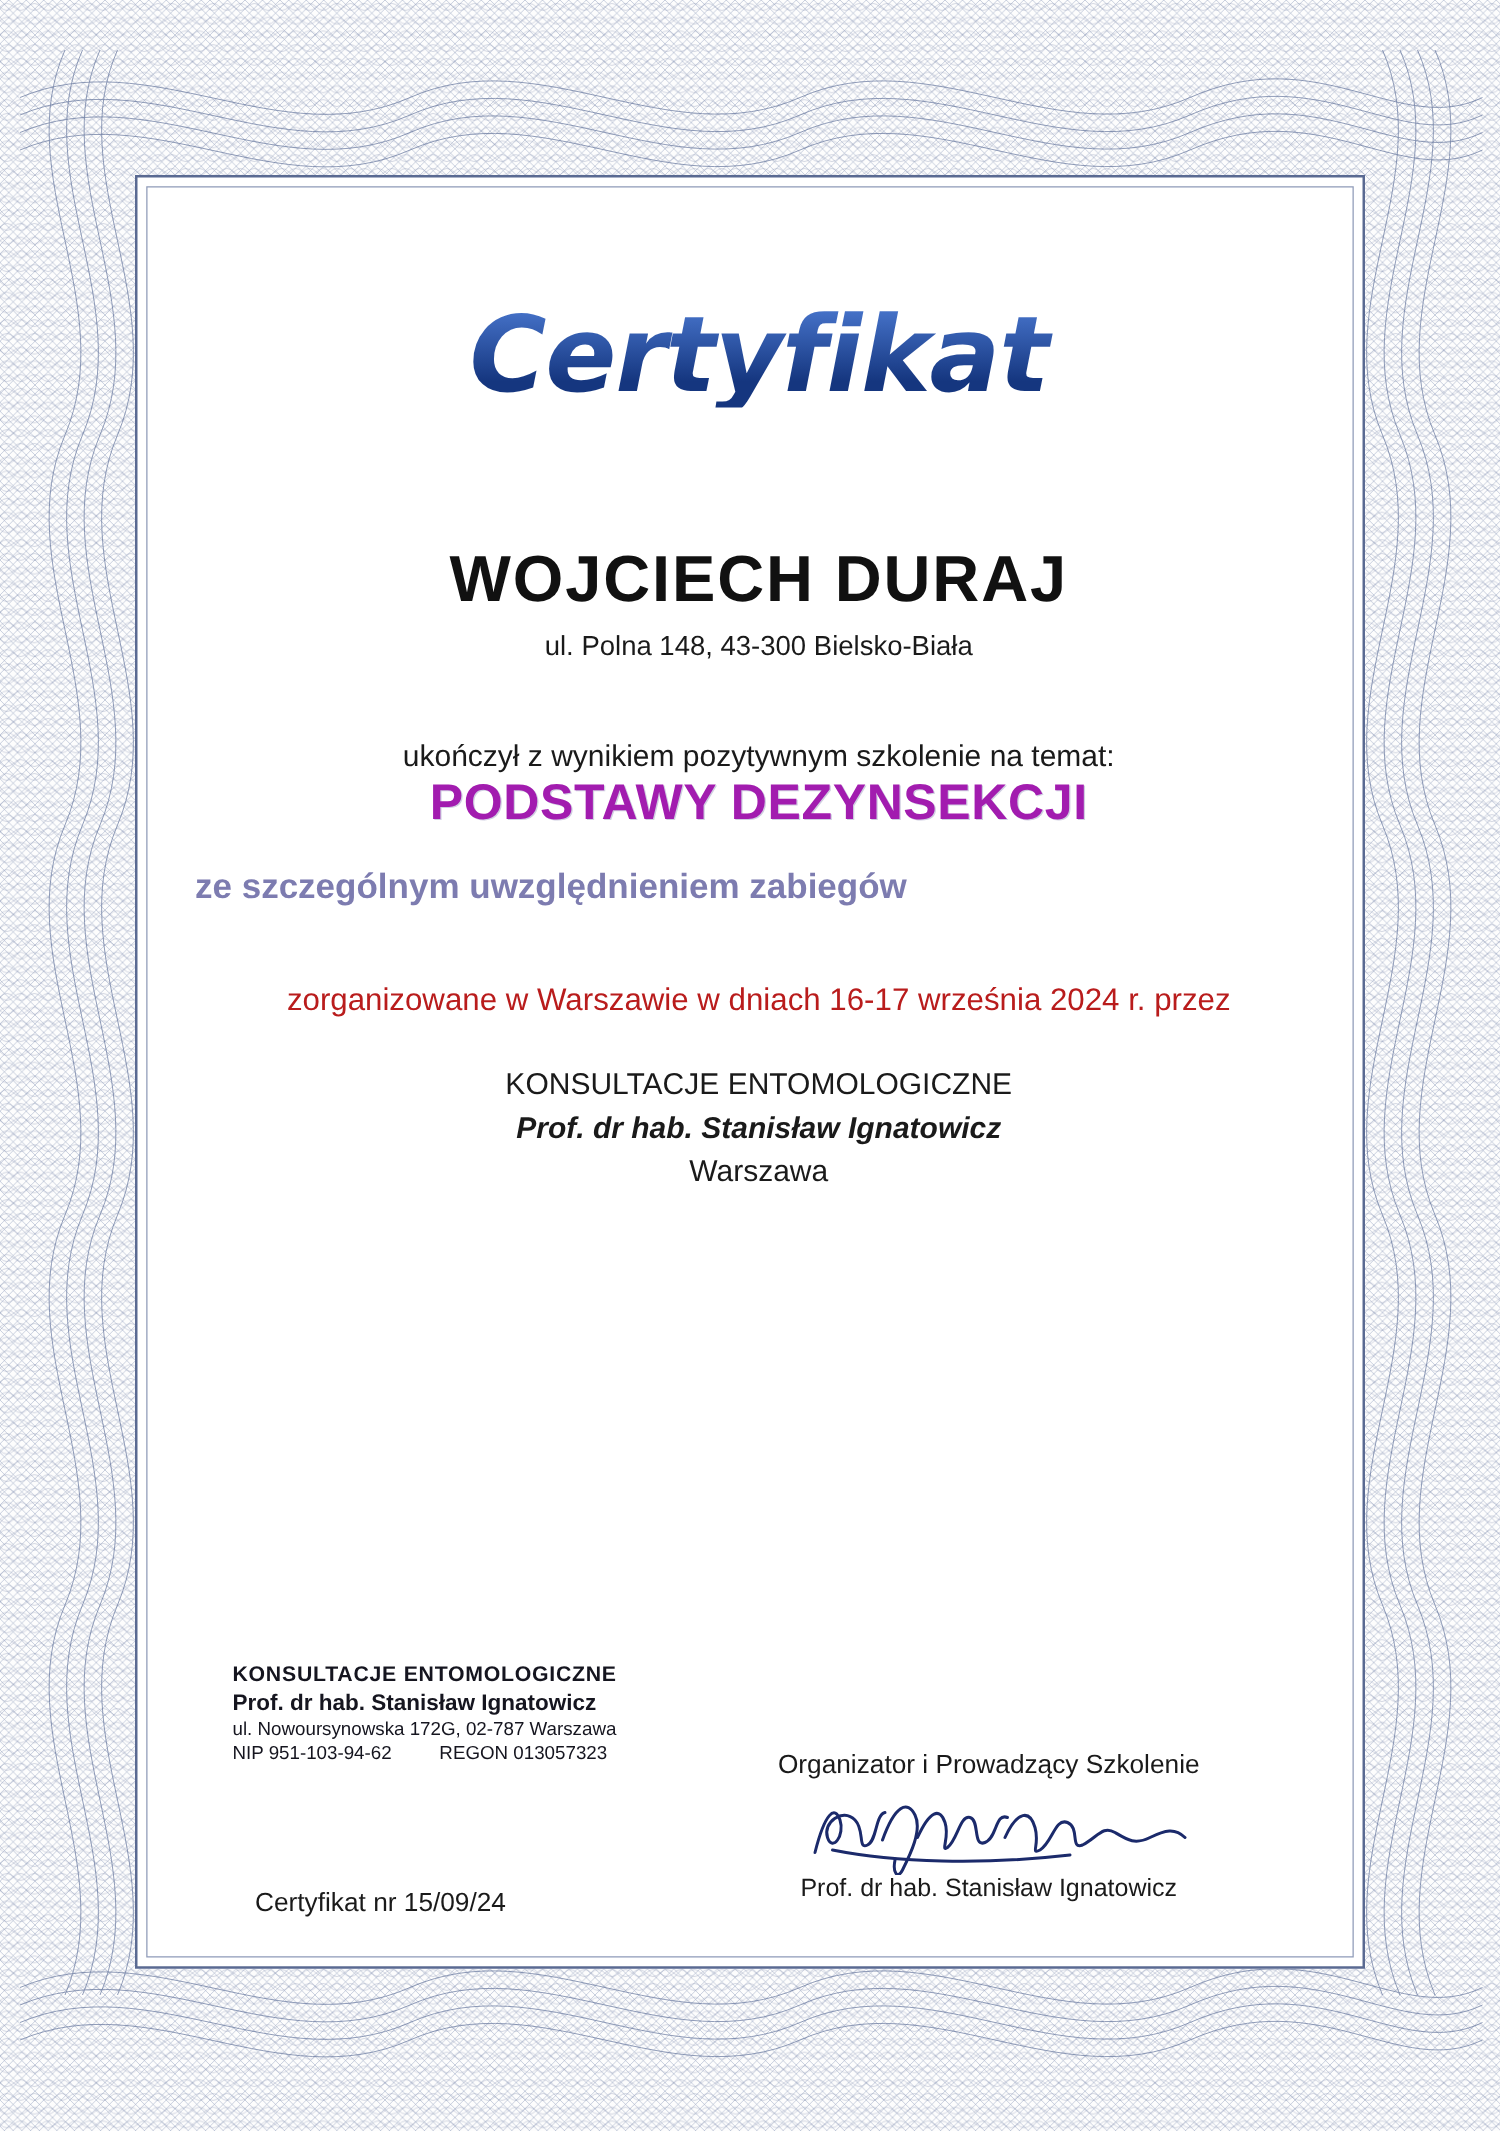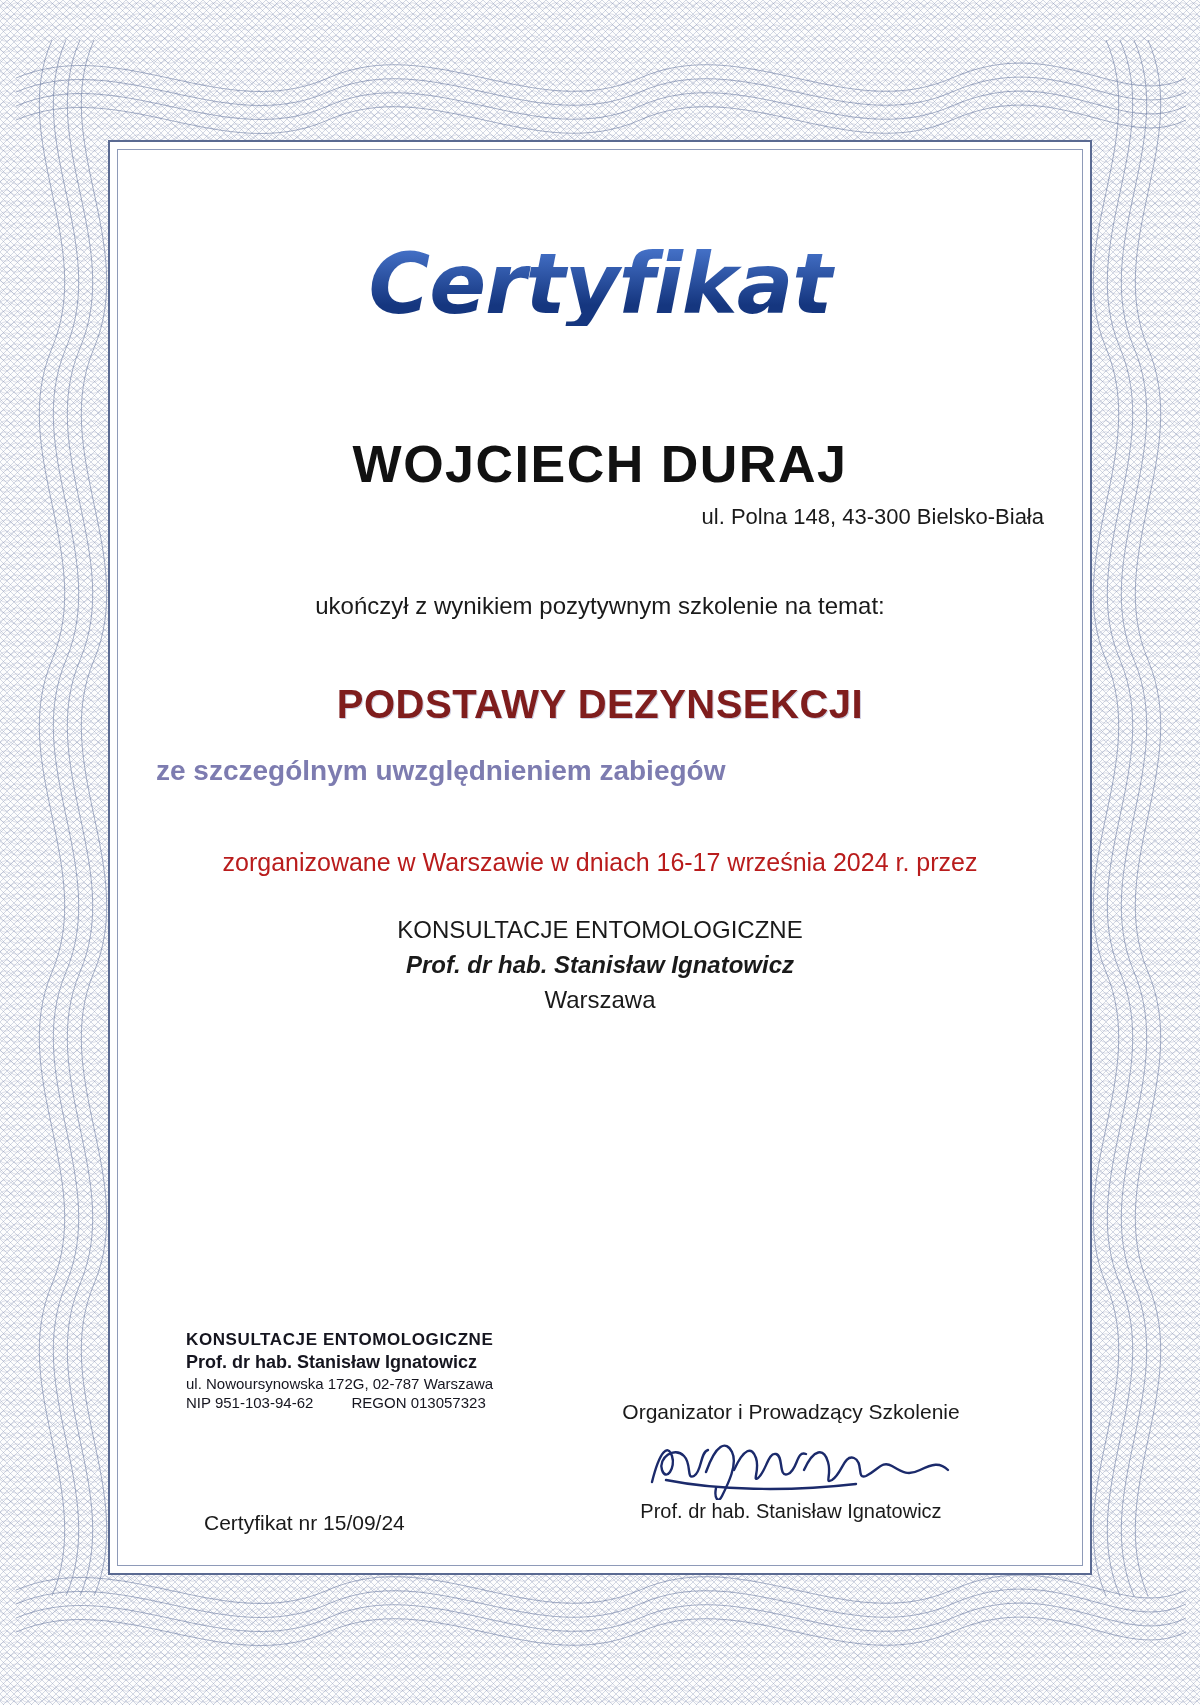--- a/index.html
+++ b/index.html
@@ -45,21 +45,21 @@
     content: "";
     position: absolute;
     left: 7px; top: 7px; right: 7px; bottom: 7px;
     border: 1px solid #8e9ab8;
     pointer-events: none;
   }
 
   .content {
     position: absolute;
     left: 0; top: 0; right: 0; bottom: 0;
-    padding: 44px 46px 28px 46px;
+    padding: 44px 32px 28px 46px;
     box-sizing: border-box;
   }
 
   
   .cert-title {
     text-align: center;
     margin-top: 56px;
     font-family: "DejaVu Sans", sans-serif;
     font-style: italic;
     font-weight: 700;
@@ -83,41 +83,40 @@
   }
 
   .company {
     text-align: center;
     margin-top: 44px;
     font-size: 23px;
     font-weight: 700;
     color: #1a1a1a;
   }
   .address {
-    text-align: right;
+    text-align: center;
     margin-top: 10px;
     font-size: 22px;
     font-weight: 400;
     color: #1a1a1a;
   }
 
   .statement {
     text-align: center;
     margin-top: 62px;
     font-size: 24px;
     color: #1a1a1a;
   }
 
   .course-title {
     text-align: center;
-    margin-top: 62px;
     font-size: 40px;
     font-weight: 700;
     letter-spacing: 0.5px;
-    color: #7f1d1d;
+    color: #a21caf;
     text-shadow: 1px 1px 0 rgba(120,118,170,0.35);
   }
   .course-sub {
     text-align: left;
     margin-top: 22px;
     font-size: 28px;
     font-weight: 700;
     line-height: 1.55;
     color: #7d7cb0;
   }

